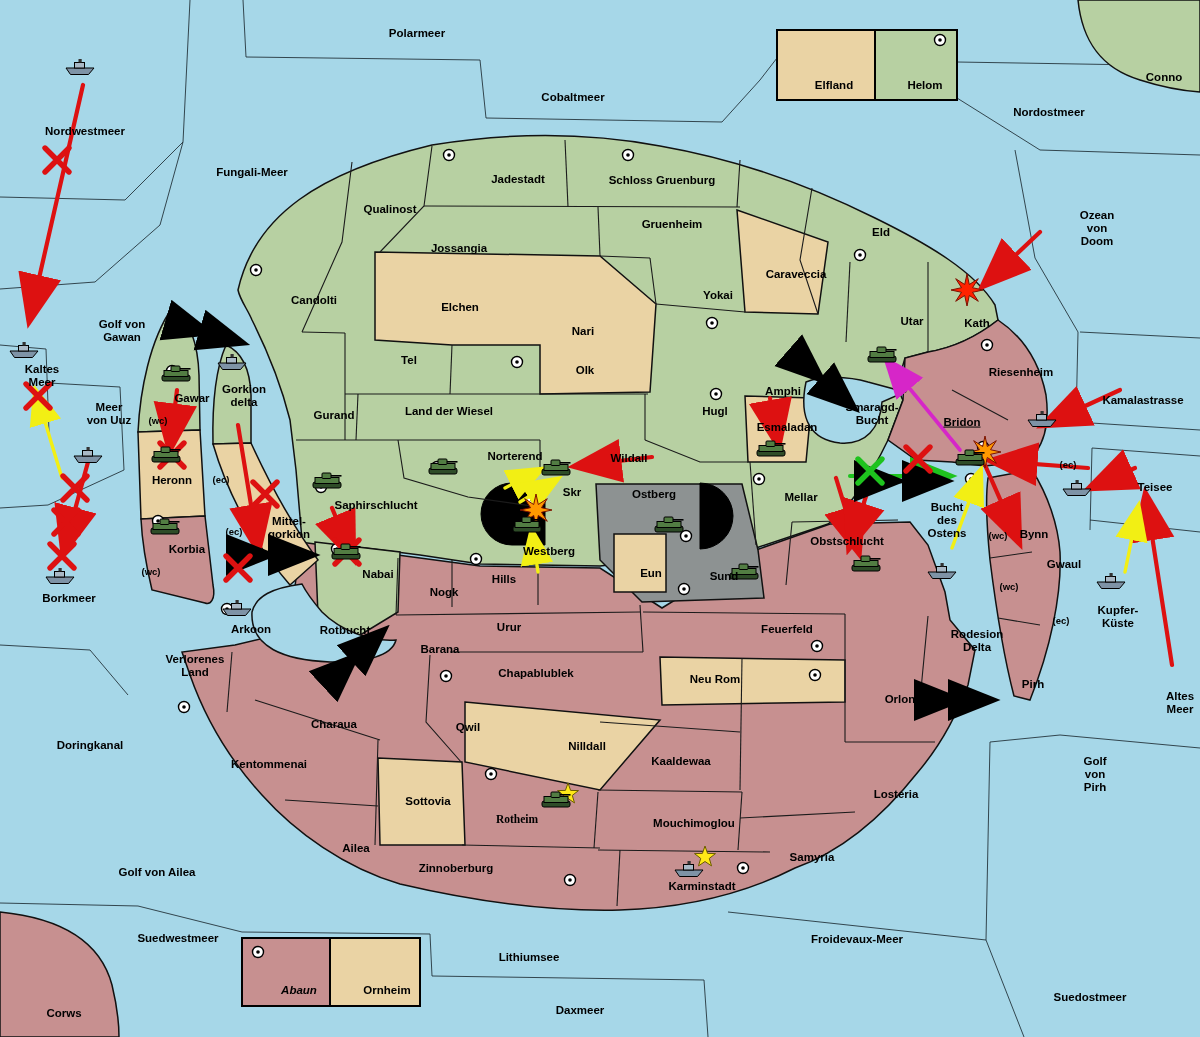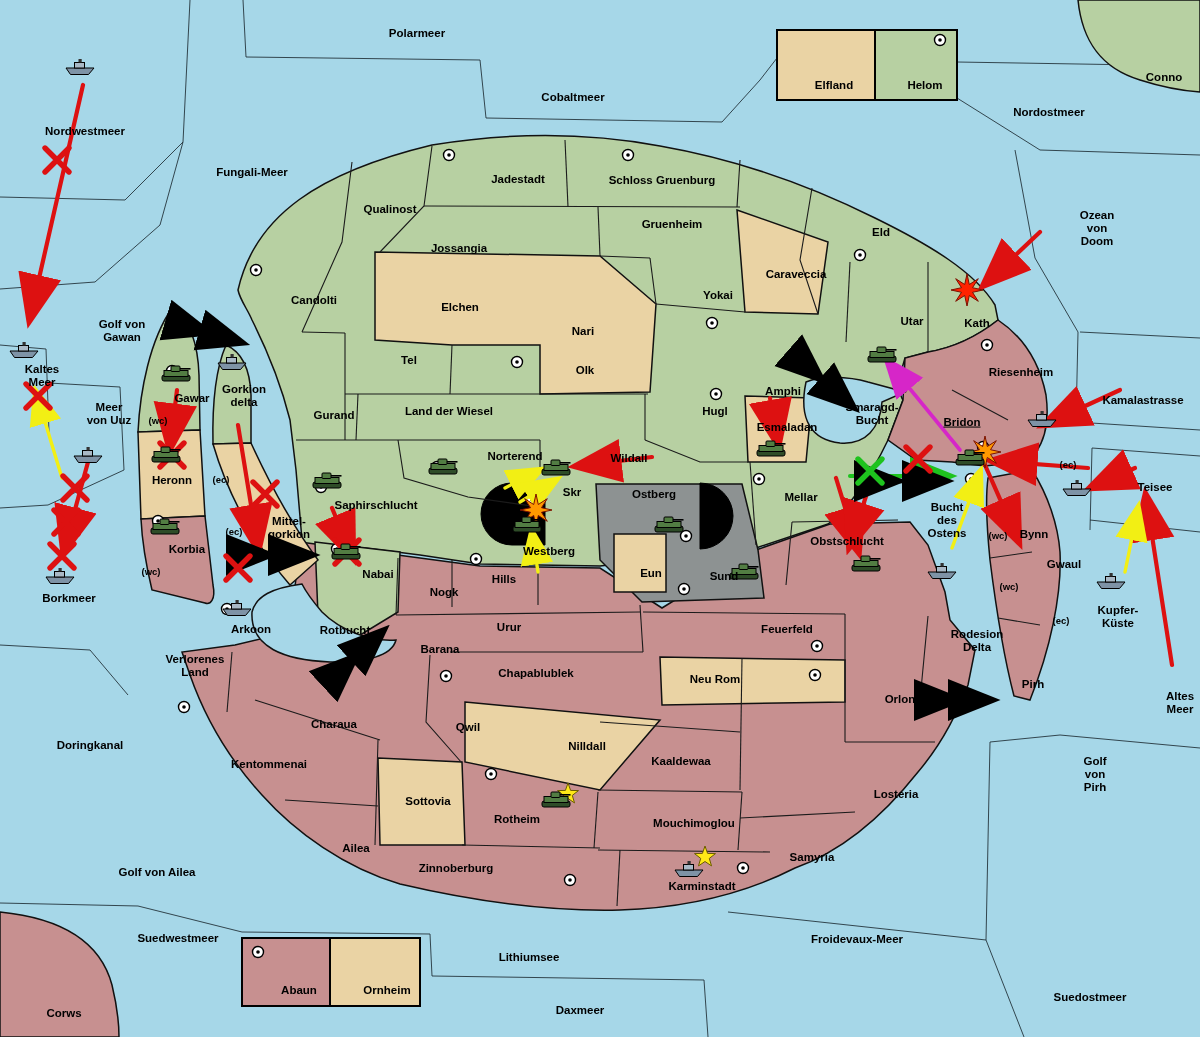--- a/index.html
+++ b/index.html
@@ -585,28 +585,28 @@
 Delta</div>
       <div class="lbl" style="left: 1021px; top: 684px;">Pirh</div>
       <div class="lbl" style="left: 183px; top: 666px;">Verlorenes
 Land</div>
       <div class="lbl" style="left: 322px; top: 724px;">Charaua</div>
       <div class="lbl" style="left: 456px; top: 727px;">Qwil</div>
       <div class="lbl" style="left: 575px; top: 746px;">Nilldall</div>
       <div class="lbl" style="left: 669px; top: 761px;">Kaaldewaa</div>
       <div class="lbl" style="left: 257px; top: 764px;">Kentommenai</div>
       <div class="lbl" style="left: 416px; top: 801px;">Sottovia</div>
-      <div class="lbl" style="left: 505px; top: 819px;">Rotheim</div>
+      <div class="lbl" style="left: 505px; top: 819px; font-family: Liberation Serif, serif;">Rotheim</div>
       <div class="lbl" style="left: 682px; top: 823px;">Mouchimoglou</div>
       <div class="lbl" style="left: 884px; top: 794px;">Losteria</div>
       <div class="lbl" style="left: 344px; top: 848px;">Ailea</div>
       <div class="lbl" style="left: 444px; top: 868px;">Zinnoberburg</div>
       <div class="lbl" style="left: 800px; top: 857px;">Samyria</div>
       <div class="lbl" style="left: 690px; top: 886px;">Karminstadt</div>
-      <div class="lbl" style="left: 287px; top: 990px;">Abaun</div>
+      <div class="lbl" style="left: 287px; top: 990px; font-style: italic;">Abaun</div>
       <div class="lbl" style="left: 375px; top: 990px;">Ornheim</div>
       <div class="lbl" style="left: 822px; top: 85px;">Elfland</div>
       <div class="lbl" style="left: 913px; top: 85px;">Helom</div>
       <div class="lbl coast" style="left: 146px; top: 421px;">(wc)</div>
       <div class="lbl coast" style="left: 209px; top: 480px;">(ec)</div>
       <div class="lbl coast" style="left: 222px; top: 532px;">(ec)</div>
       <div class="lbl coast" style="left: 139px; top: 572px;">(wc)</div>
       <div class="lbl coast" style="left: 1056px; top: 465px;">(ec)</div>
       <div class="lbl coast" style="left: 986px; top: 536px;">(wc)</div>
       <div class="lbl coast" style="left: 997px; top: 587px;">(wc)</div>

